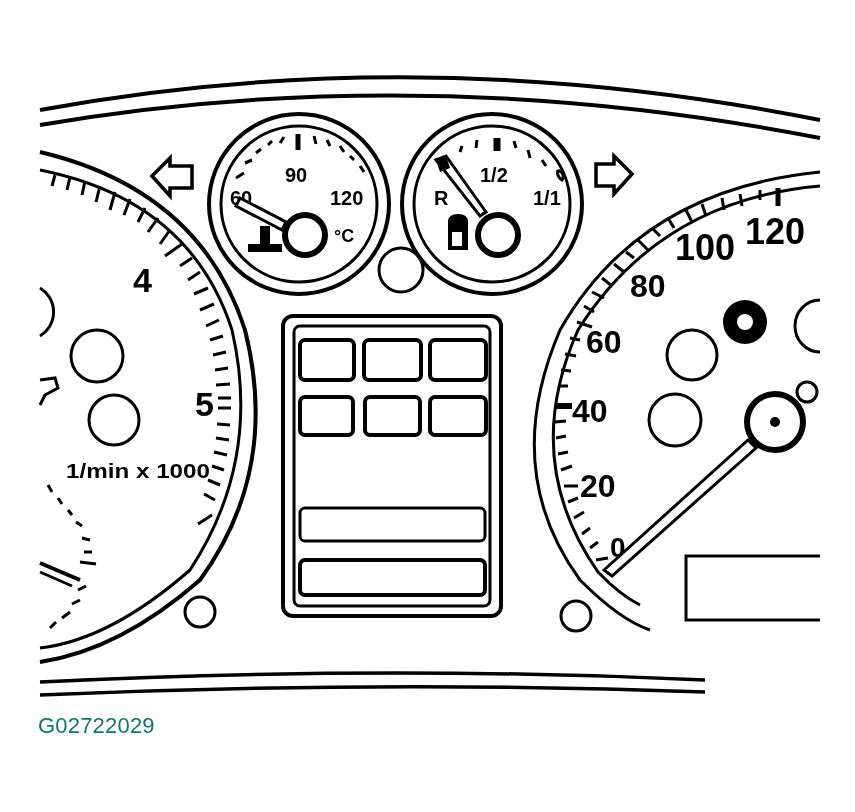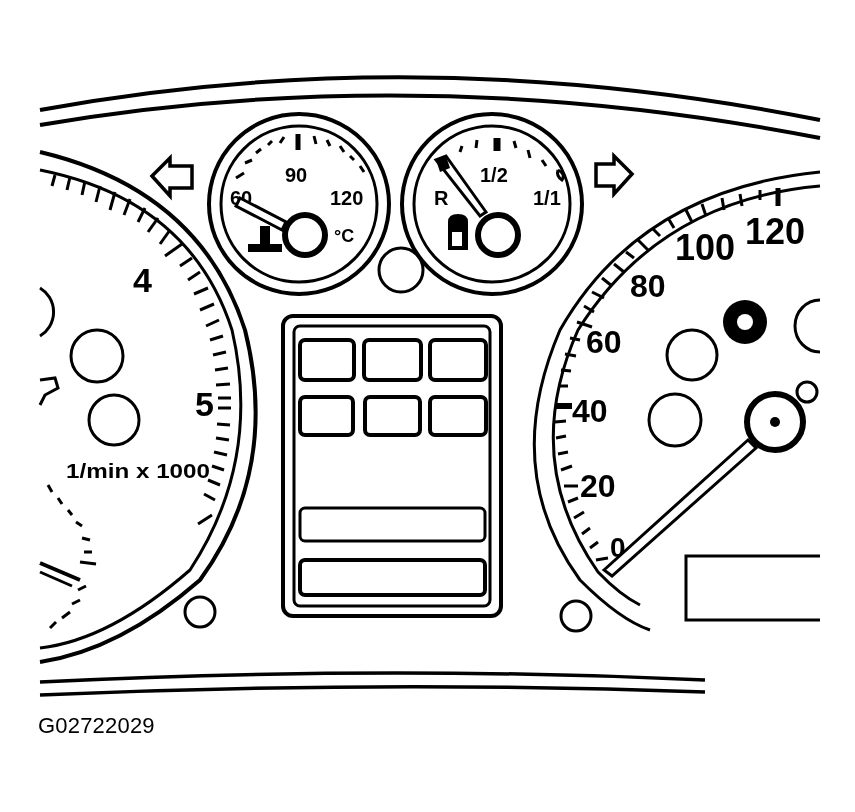--- a/index.html
+++ b/index.html
@@ -1,21 +1,21 @@
 <!DOCTYPE html>
 <html><head>
   <meta charset="utf-8">
   <style>
     html, body { margin: 0; padding: 0; background: #ffffff; }
     body { width: 855px; height: 812px; position: relative; overflow: hidden; }
     #diagram { position: absolute; left: 0; top: 0; width: 855px; height: 812px; }
     svg text { font-family: "Liberation Sans", sans-serif; font-weight: bold; fill: #000; }
     .caption {
       position: absolute; left: 38px; top: 713px;
-      font-family: "Liberation Sans", sans-serif; font-size: 22px; color: #000000;
+      font-family: "Liberation Sans", sans-serif; font-size: 22px; color: #0f766e;
       letter-spacing: 0.2px;
     }
     .ln { fill: none; stroke: #000; }
   </style>
 </head>
 <body>
 
 <svg id="diagram" viewBox="0 0 855 812" xmlns="http://www.w3.org/2000/svg">
 
   <g>

